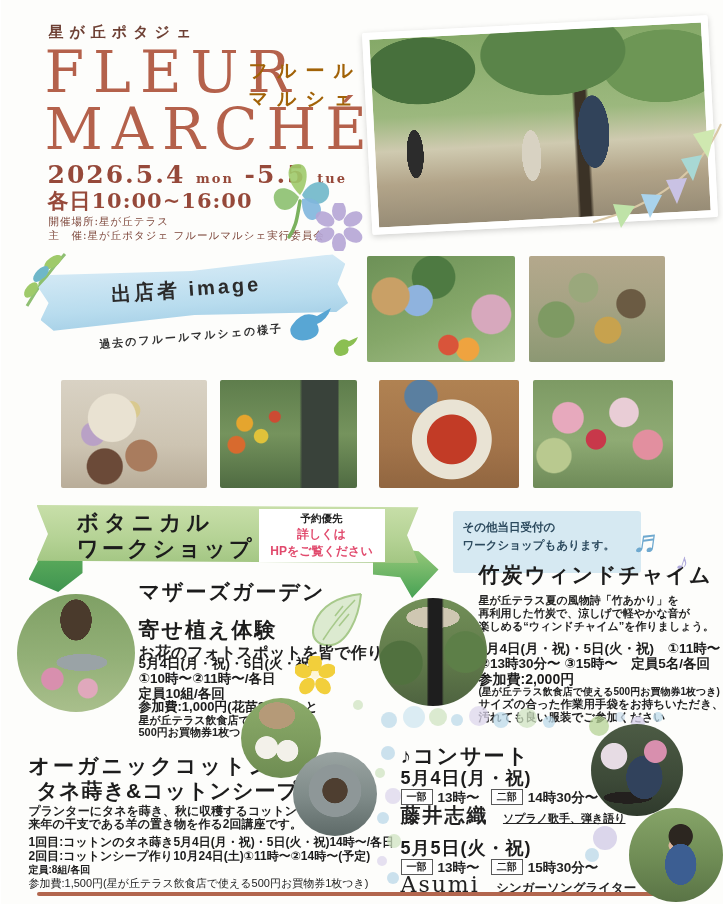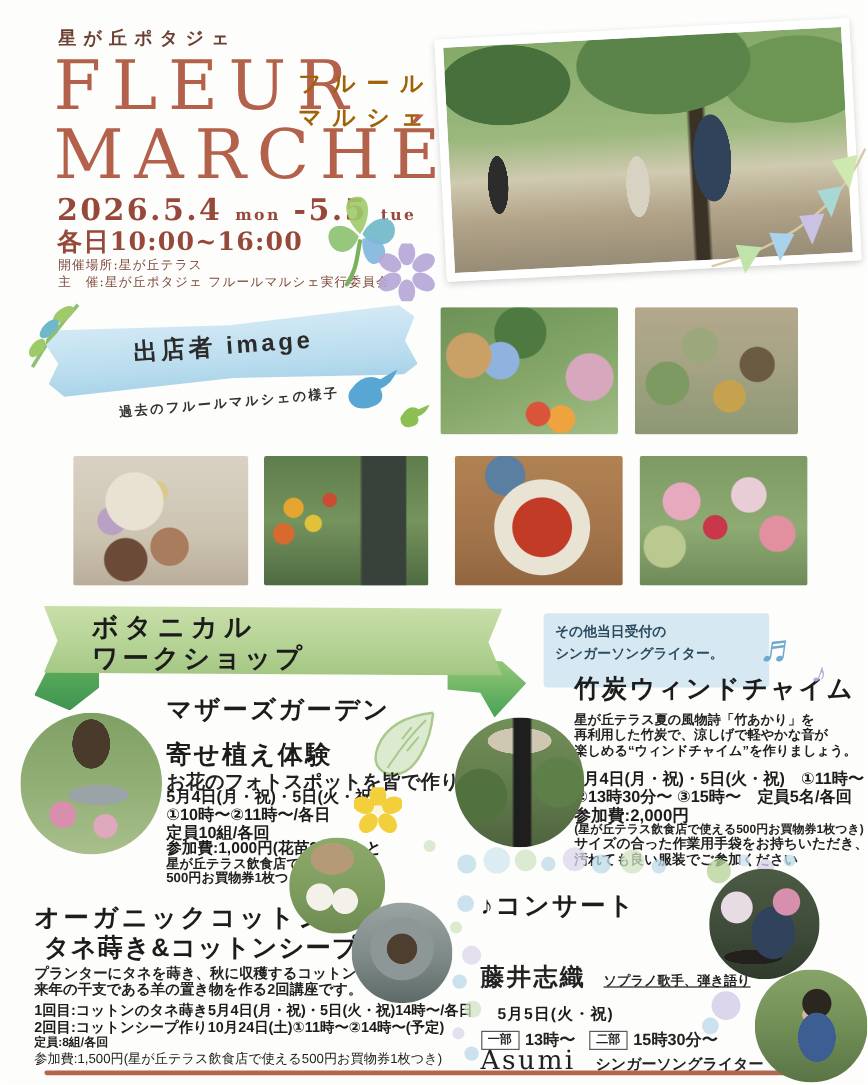--- a/index.html
+++ b/index.html
@@ -188,24 +188,29 @@
   <div class="photo ph-food" style="left:378px;top:380px;width:140px;height:108px;"></div>
   <div class="photo ph-bouquet" style="left:532px;top:380px;width:140px;height:108px;"></div>
 
   <div class="abs" style="left:28px;top:550px;width:54px;height:42px;background:linear-gradient(180deg,#5fae5d,#3f9450);
               clip-path:polygon(100% 0,100% 55%,55% 100%,0 70%,20% 20%);z-index:1;"></div>
   <div class="abs" style="left:372px;top:546px;width:66px;height:52px;background:linear-gradient(180deg,#9ccb7c,#47a254);
               clip-path:polygon(0 0,70% 10%,100% 45%,60% 100%,42% 60%,0 55%);z-index:1;"></div>
   <div class="abs ribbon-green" style="left:36px;top:505px;width:382px;height:58px;z-index:2;"></div>
   <div class="t jp-title" style="left:76px;top:510px;font-size:22px;letter-spacing:5px;z-index:3;">ボタニカル</div>
   <div class="t jp-title" style="left:76px;top:536px;font-size:22px;letter-spacing:3px;z-index:3;">ワークショップ</div>
+  <div class="abs" style="left:258px;top:509px;width:126px;height:50px;background:#fff;z-index:3;text-align:center;padding-top:3px;">
+    <div style="font-size:10.5px;font-weight:700;color:#222;">予約優先</div>
+    <div style="font-size:12px;font-weight:700;color:#e14a6d;">詳しくは</div>
+    <div style="font-size:12px;font-weight:700;color:#e14a6d;">HPをご覧ください</div>
+  </div>
 
   <div class="abs" style="left:452px;top:511px;width:168px;height:48px;background:#d6e9f2;border-radius:3px;padding:7px 10px;z-index:2;">
     <div style="font-size:11.5px;font-weight:700;color:#2c4a5e;line-height:1.6;">その他当日受付の</div>
-    <div style="font-size:11.5px;font-weight:700;color:#2c4a5e;line-height:1.6;">シンガーソングライター。</div>
+    <div style="font-size:11.5px;font-weight:700;color:#2c4a5e;line-height:1.6;">ワークショップもあります。</div>
   </div>
 
   <div class="t jp-title" style="left:478px;top:563px;font-size:21px;letter-spacing:2px;z-index:3;">竹炭ウィンドチャイム</div>
   <div class="note-icon" style="left:632px;top:522px;font-size:34px;color:#6fa9cf;transform:rotate(8deg);">♬</div>
   <div class="note-icon" style="left:676px;top:548px;font-size:24px;color:#b0aadc;transform:rotate(18deg);">♪</div>
 
   <div class="t body-s" style="left:478px;top:594px;">星が丘テラス夏の風物詩「竹あかり」を</div>
   <div class="t body-s" style="left:478px;top:607px;">再利用した竹炭で、涼しげで軽やかな音が</div>
   <div class="t body-s" style="left:478px;top:620px;">楽しめる“ウィンドチャイム”を作りましょう。</div>
   <div class="t sched" style="left:478px;top:641px;font-size:13.5px;">5月4日(月・祝)・5日(火・祝)　①11時〜</div>
@@ -269,25 +274,30 @@
   <div class="t jp-title" style="left:28px;top:754px;font-size:21px;letter-spacing:3px;">オーガニックコットンの</div>
   <div class="t jp-title" style="left:36px;top:779px;font-size:21px;letter-spacing:1px;">タネ蒔き&amp;コットンシープ作り</div>
   <div class="t body-s" style="left:28px;top:805px;font-size:12px;">プランターにタネを蒔き、秋に収穫するコットンを使って</div>
   <div class="t body-s" style="left:28px;top:818px;font-size:12px;">来年の干支である羊の置き物を作る2回講座です。</div>
   <div class="t sched" style="left:28px;top:836px;font-size:12px;">1回目:コットンのタネ蒔き5月4日(月・祝)・5日(火・祝)14時〜/各日</div>
   <div class="t sched" style="left:28px;top:850px;font-size:12px;">2回目:コットンシープ作り10月24日(土)①11時〜②14時〜(予定)</div>
   <div class="t sched" style="left:28px;top:864px;font-size:10px;">定員:8組/各回</div>
   <div class="t" style="left:28px;top:877px;font-size:11px;font-weight:400;">参加費:1,500円(星が丘テラス飲食店で使える500円お買物券1枚つき)</div>
 
   <div class="t jp-title" style="left:400px;top:744px;font-size:21px;letter-spacing:2px;">♪コンサート</div>
+  <div class="t jp-title" style="left:400px;top:768px;font-size:18px;letter-spacing:1px;">5月4日(月・祝)</div>
+  <div class="t" style="left:400px;top:789px;font-size:13.5px;font-weight:700;">
+    <span class="badge">一部</span><span>13時〜</span>&nbsp;&nbsp;
+    <span class="badge">二部</span><span>14時30分〜</span>
+  </div>
   <div class="t" style="left:400px;top:804px;">
     <span style="font-size:20px;font-weight:700;letter-spacing:2px;">藤井志織</span>
     <span style="font-size:11px;font-weight:700;margin-left:10px;text-decoration:underline;">ソプラノ歌手、弾き語り</span>
   </div>
-  <div class="t jp-title" style="left:400px;top:838px;font-size:13px;letter-spacing:1px;margin-left:14px;">5月5日(火・祝)</div>
+  <div class="t jp-title" style="left:400px;top:838px;font-size:18px;letter-spacing:1px;">5月5日(火・祝)</div>
   <div class="t" style="left:400px;top:859px;font-size:13.5px;font-weight:700;">
     <span class="badge">一部</span><span>13時〜</span>&nbsp;&nbsp;
     <span class="badge">二部</span><span>15時30分〜</span>
   </div>
   <div class="t" style="left:400px;top:872px;">
     <span class="serif" style="font-size:22px;letter-spacing:2px;">Asumi</span>
     <span style="font-size:12.5px;font-weight:700;margin-left:12px;">シンガーソングライター</span>
   </div>
   <div class="photo circle ph-piano" style="left:590px;top:724px;width:92px;height:92px;z-index:3;"></div>
   <div class="photo circle ph-singer" style="left:628px;top:808px;width:94px;height:94px;z-index:3;"></div>

